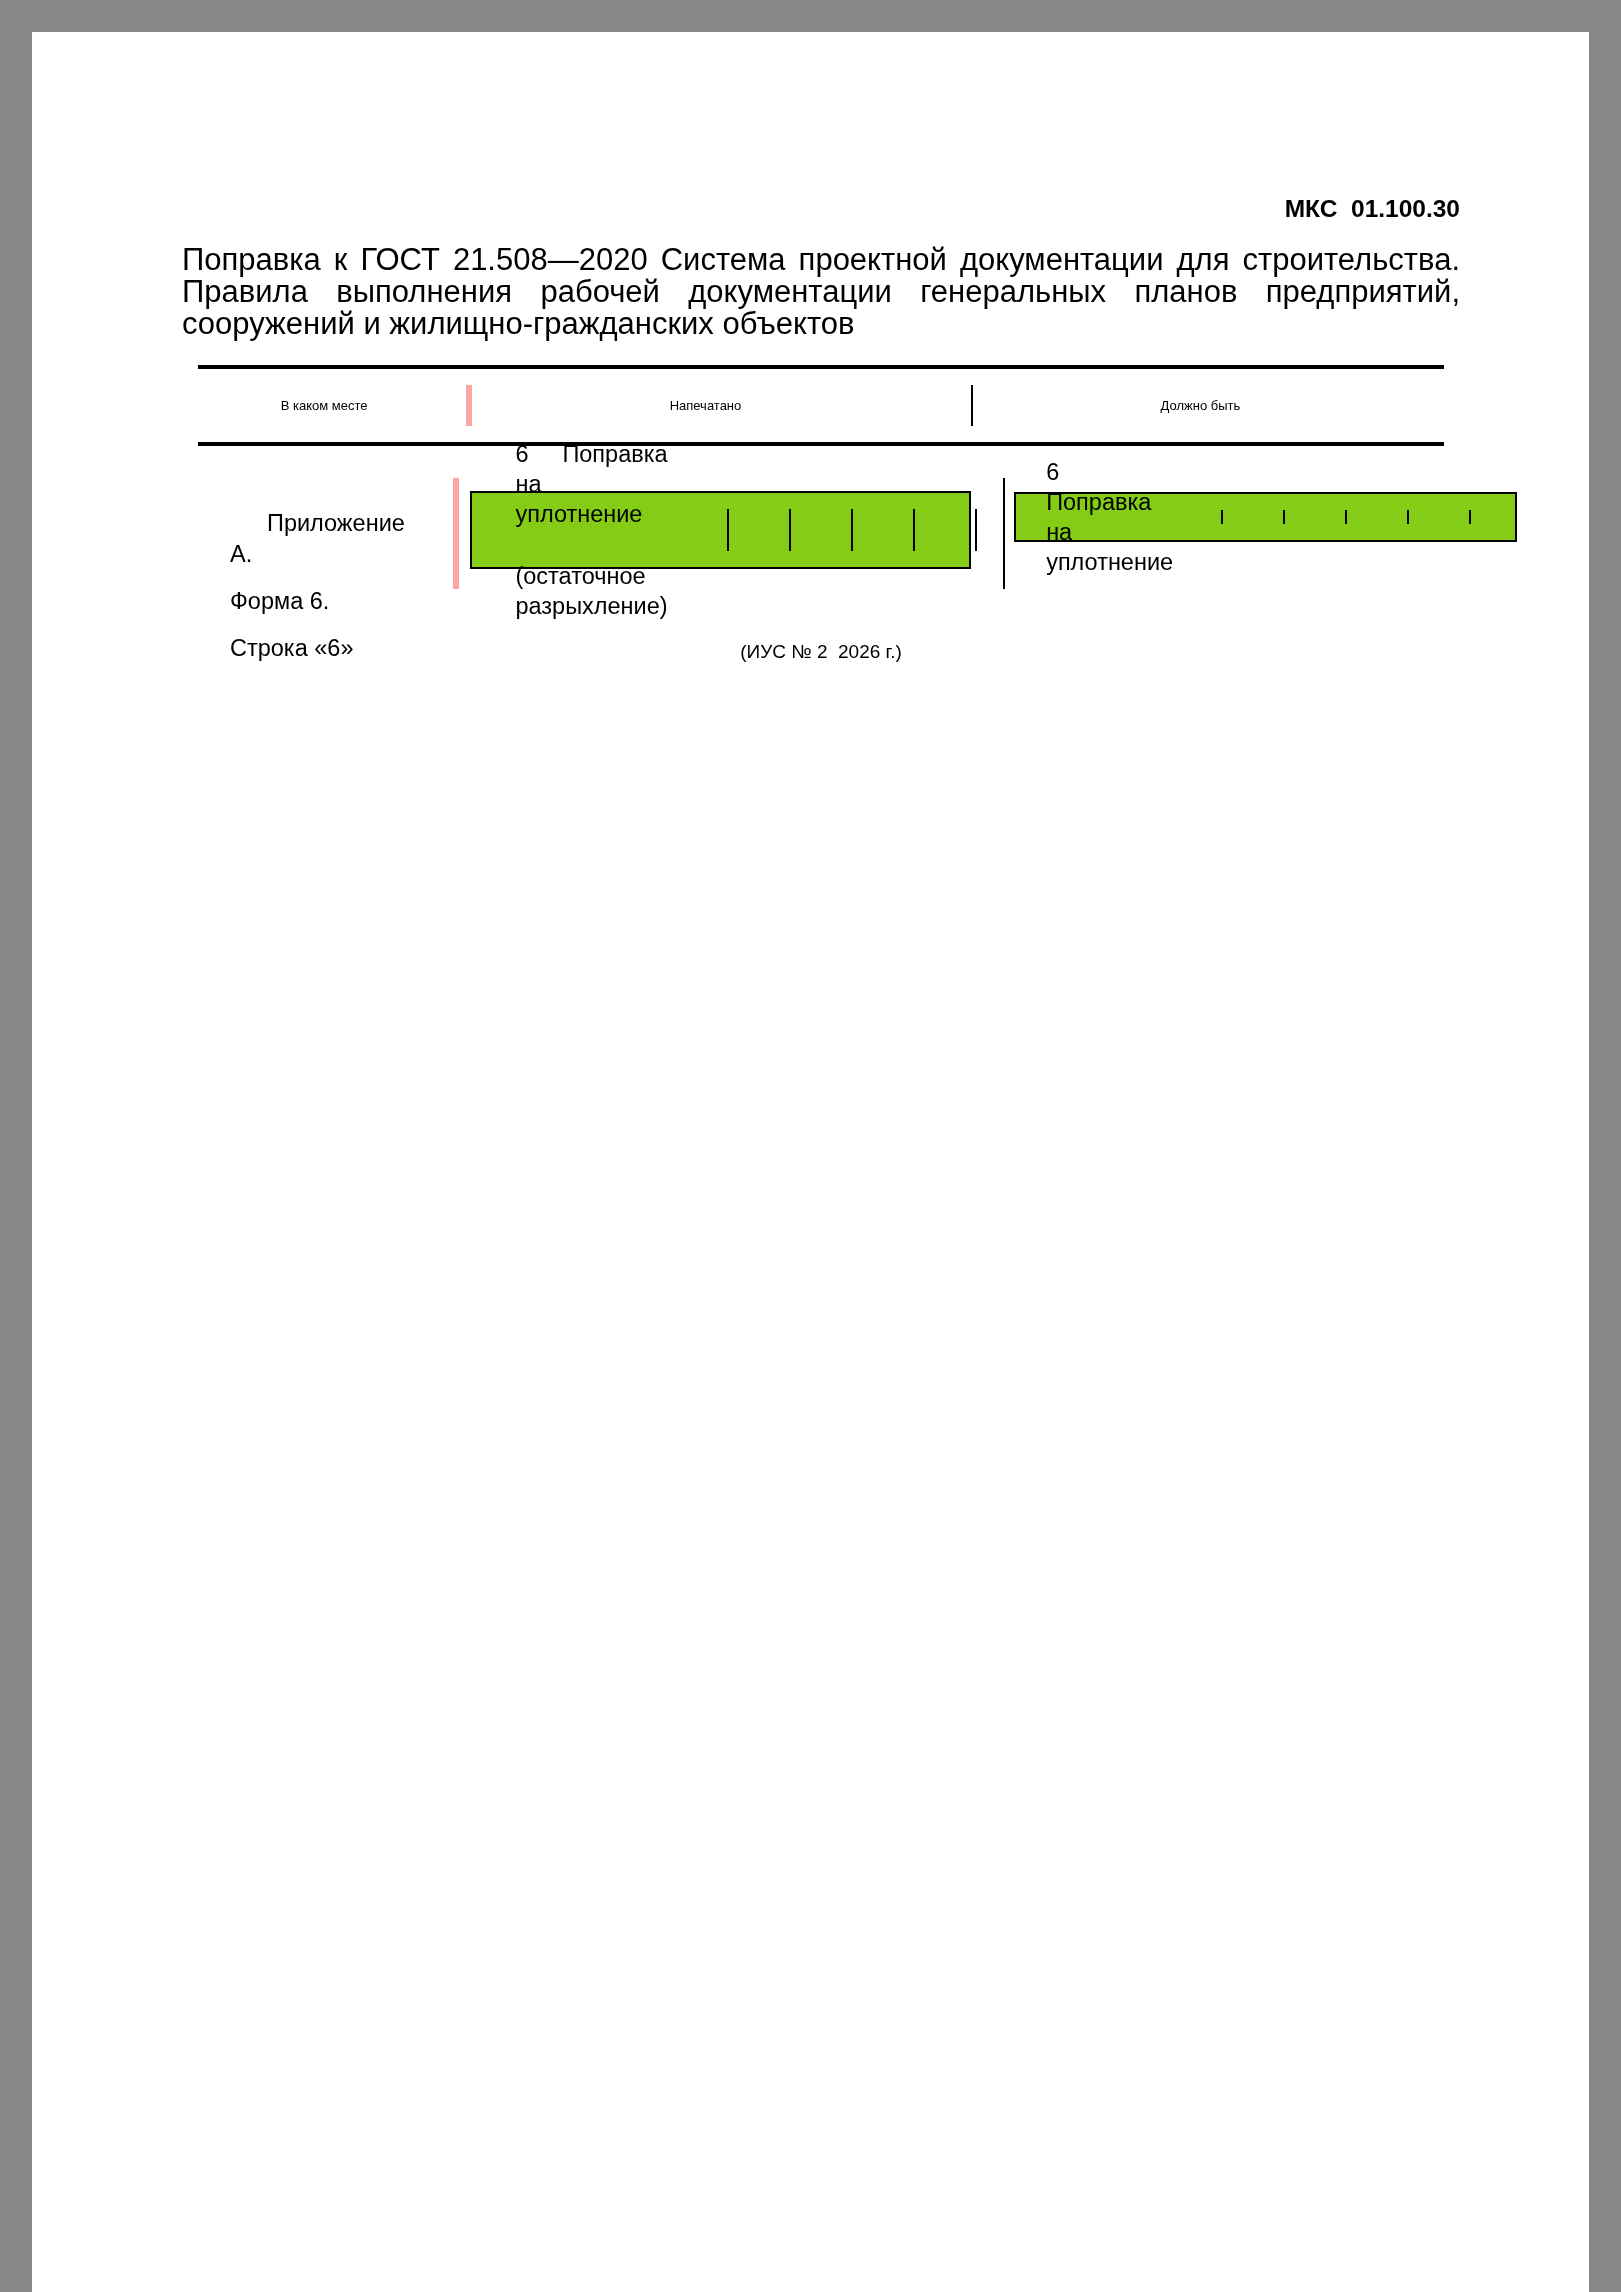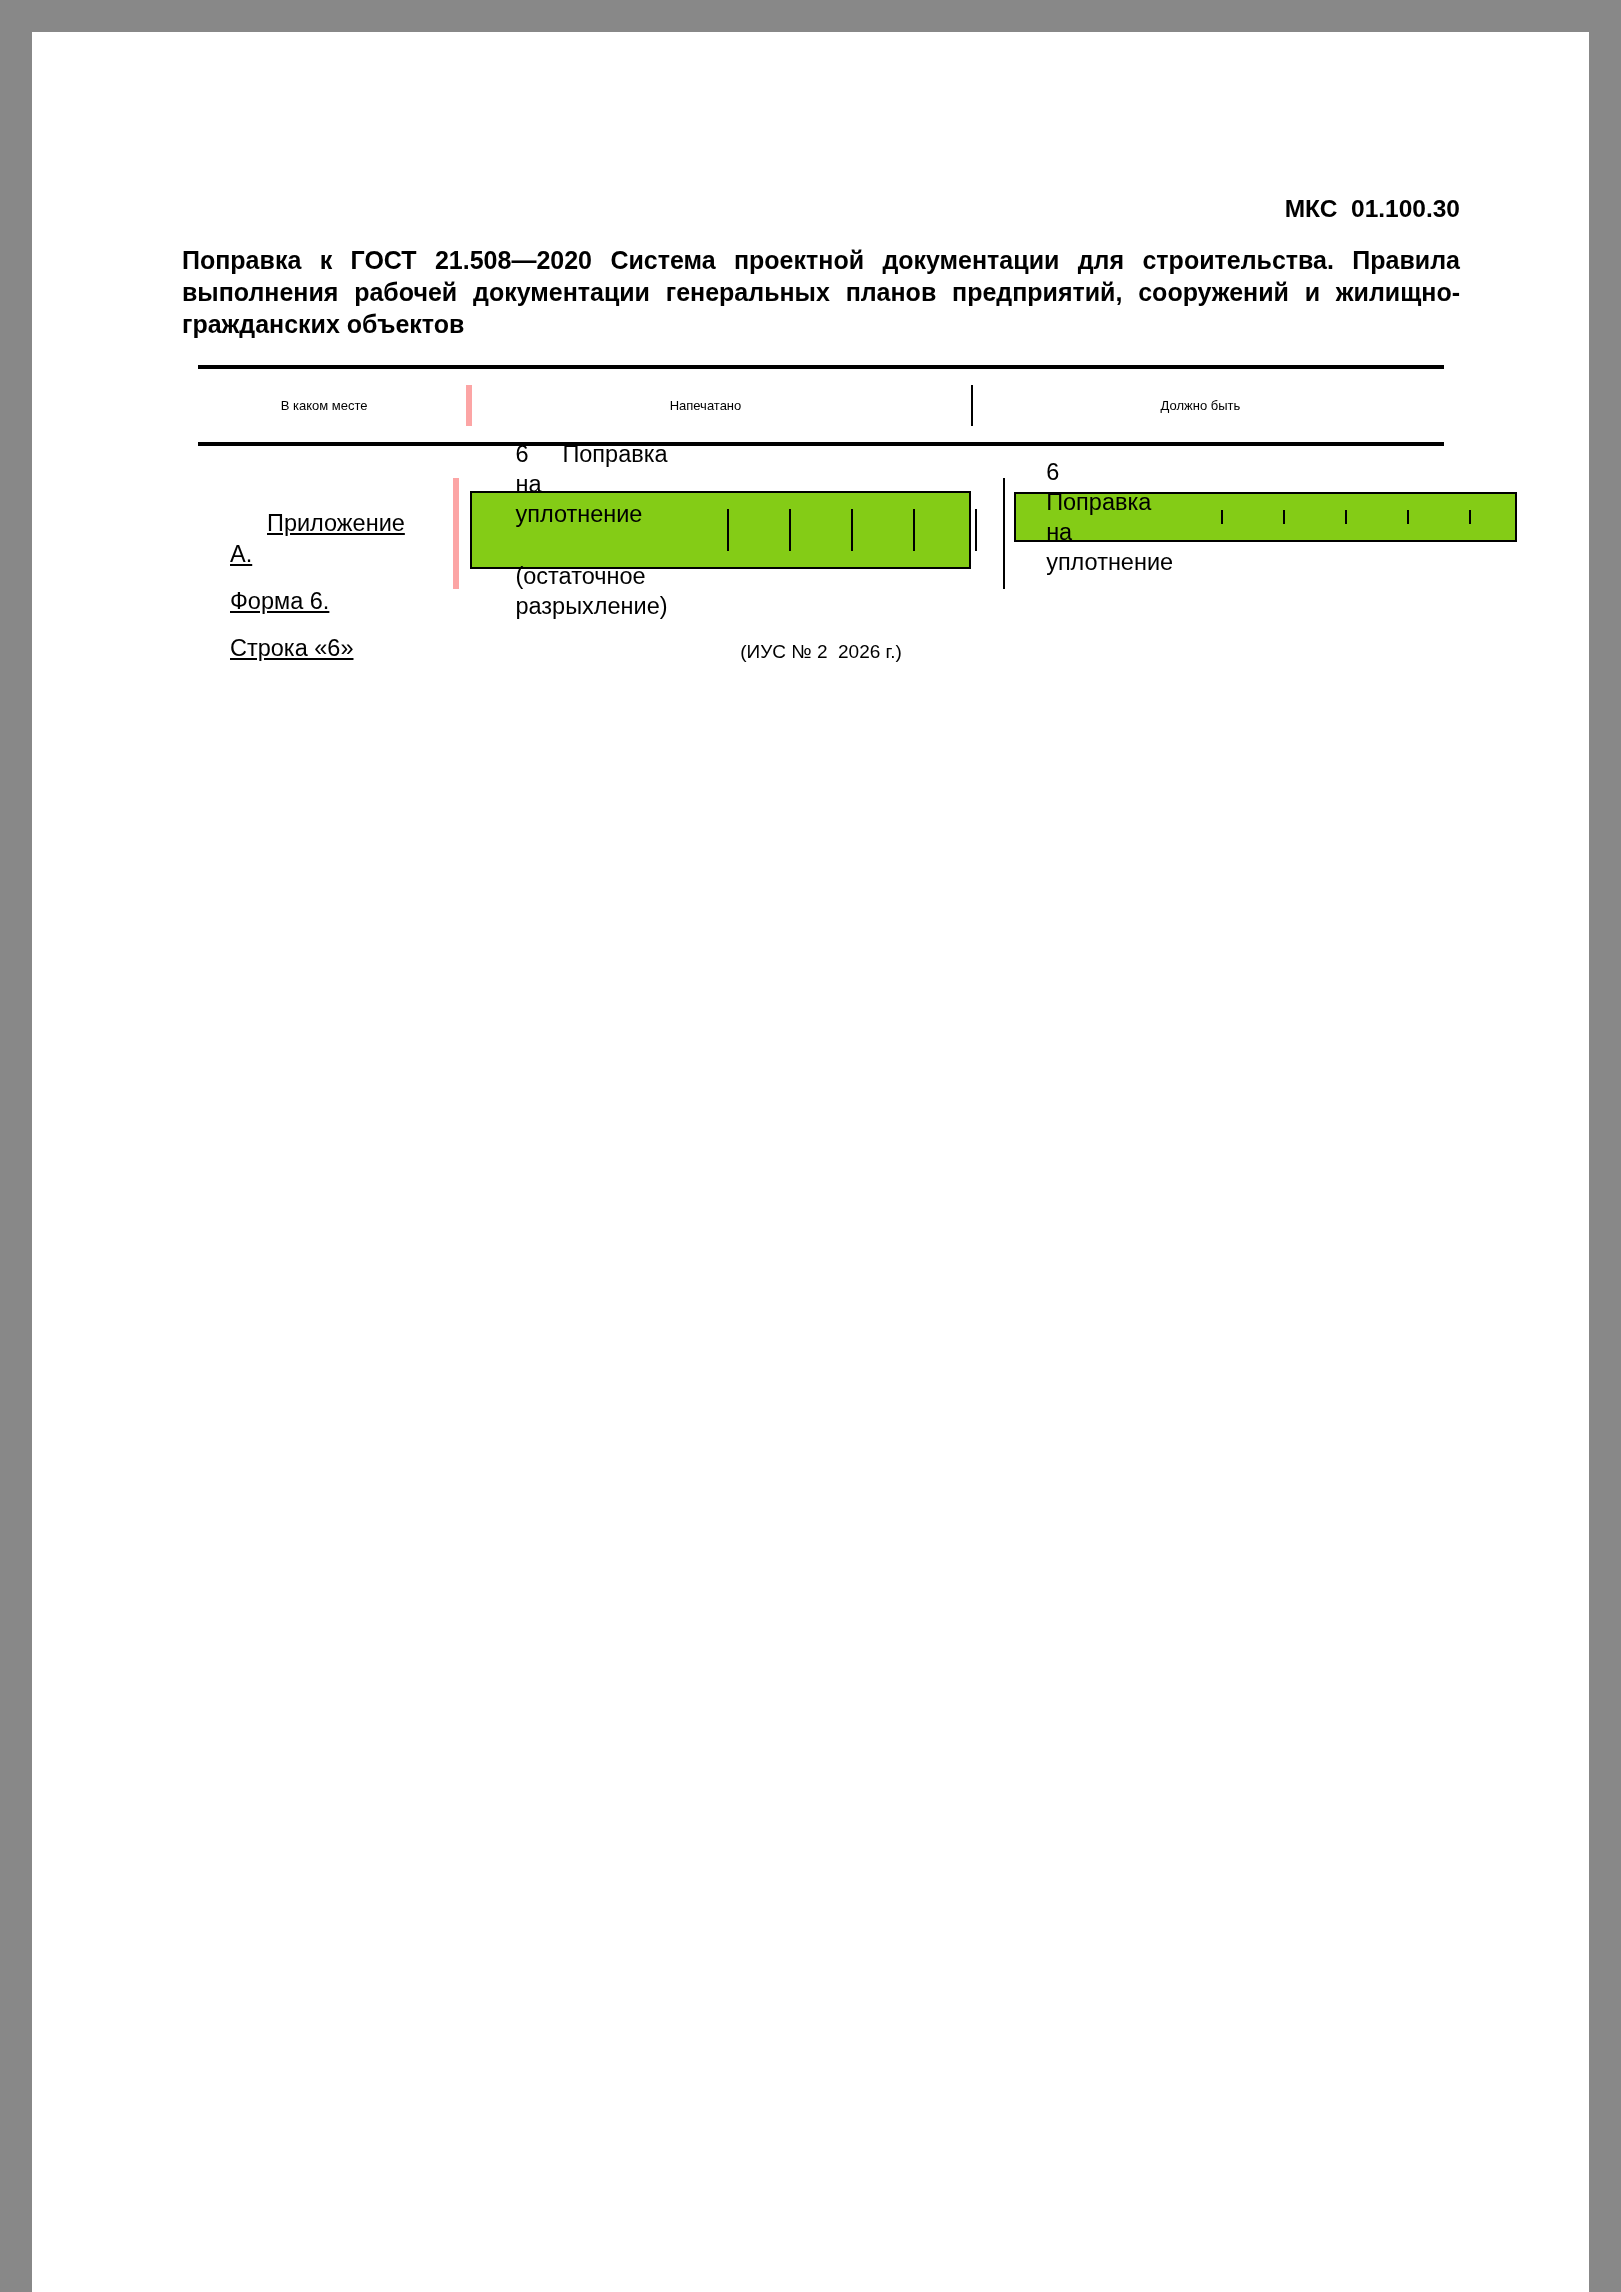--- a/index.html
+++ b/index.html
@@ -23,22 +23,22 @@
   .mks {
     margin-top: 146px;
     text-align: right;
     font-weight: bold;
     font-size: 24.5px;
     line-height: 29px;
     white-space: pre-wrap;
   }
   .doc-title {
     margin-top: 20.6px;
-    font-weight: bold;
-    font-size: 25px;
+    font-weight: normal;
+    font-size: 31px;
     line-height: 32px;
     text-align: justify;
   }
   .corr-table { margin-top: 25.5px; }
   .thead {
     display: flex;
     border-top: 4.9px solid #000;
     border-bottom: 4.9px solid #000;
   }
   .thead .cell {
@@ -50,21 +50,20 @@
   }
   .c1 { width: 251px; }
   .c2 { width: 538px; border-left: 6px solid #fca5a5; }
   .c3 { width: 521px; border-left: 2px solid #000; }
   .tbody { display: flex; }
   .tbody .cell { height: 111px; }
   .loc {
     font-size: 23.5px;
     line-height: 31px;
     padding-top: 13.7px;
-    text-decoration: underline;
   }
   .loc-line.indent { text-indent: 37px; }
   .snippet {
     display: flex;
     border: 2.9px solid #000;
     background: #84cc16;
   }
   .snippet-printed {
     margin: 12.7px 0 0 10.8px;
     width: 501px;

